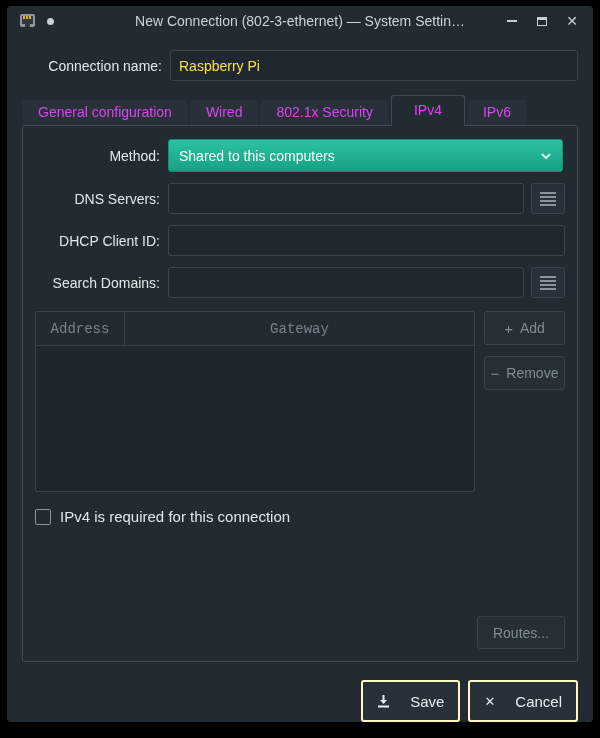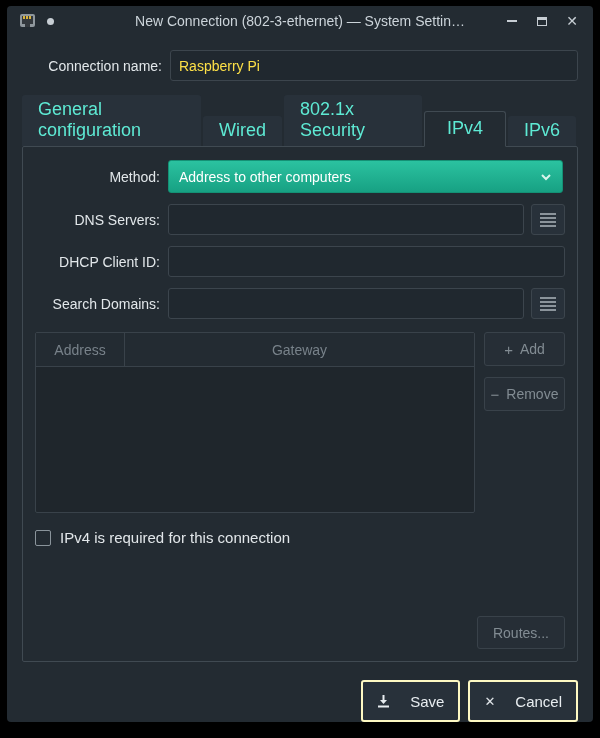--- a/index.html
+++ b/index.html
@@ -26,22 +26,22 @@
   .content { padding:8px 15px 0 15px; display:flex; flex-direction:column; height:686px; }
   .name-row { display:flex; align-items:center; margin-top:6px; }
   .name-row label { width:140px; text-align:right; margin-right:8px; color:#e2e7ea; }
   .text-input {
     flex:1; height:31px; background:#20282f; border:1px solid #3c454d; border-radius:3px;
     color:#fde047; font-size:14px; padding:0 8px; font-family:"Liberation Sans","DejaVu Sans",sans-serif; outline:none;
   }
   
   .tabs { display:flex; align-items:flex-end; margin-top:14px; padding-left:0; position:relative; z-index:2; }
   .tab {
-    padding:4px 16px 5px 16px; margin-right:2px; color:#5eead4; background:#28313a;
-    border-radius:3px 3px 0 0; cursor:default; font-size:18px;
+    padding:4px 16px 5px 16px; margin-right:2px; color:#d946ef; background:#28313a;
+    border-radius:3px 3px 0 0; cursor:default; font-size:14px;
   }
   .tab.active {
     background:#232b32; border:1px solid #404a52; border-bottom:1px solid #232b32;
     margin-bottom:-1px; padding:6px 22px 7px 22px;
   }
   
   .panel {
     border:1px solid #404a52; border-radius:2px; padding:13px 12px 12px 12px;
     display:flex; flex-direction:column; height:547px;
   }
@@ -57,21 +57,21 @@
   .list-btn {
     width:34px; height:31px; margin-left:7px; flex:none; background:#28313a;
     border:1px solid #3c454d; border-radius:3px; display:flex; align-items:center; justify-content:center; cursor:default;
   }
   .list-glyph { display:flex; flex-direction:column; gap:2px; }
   .list-glyph span { display:block; width:16px; height:2px; background:#8b949b; }
 
   
   .table-section { display:flex; margin-top:2px; }
   .addr-table { width:440px; border:1px solid #39424a; border-radius:2px; background:#1f262c; }
-  .addr-head { display:flex; height:34px; background:#232b32; border-bottom:1px solid #39424a; }
+  .addr-head { display:flex; height:34px; background:#232b32; border-bottom:1px solid #39424a;font-family:Liberation Mono, monospace; }
   .addr-head .hcell {
     display:flex; align-items:center; justify-content:center; color:#78828a; font-size:14px;
   }
   .hcell.c-address { width:89px; border-right:1px solid #39424a; }
   .hcell.c-netmask { width:82px; border-right:1px solid #39424a; }
   .hcell.c-gateway { flex:1; }
   .addr-body { height:145px; }
   .btn-col { display:flex; flex-direction:column; margin-left:9px; flex:1; }
   .side-btn {
     height:34px; background:#262e36; border:1px solid #39424a; border-radius:3px;
@@ -148,21 +148,21 @@
       <div class="tab">802.1x Security</div>
       <div class="tab active">IPv4</div>
       <div class="tab">IPv6</div>
     </div>
 
     <div class="panel">
 
       <div class="form-row">
         <label>Method:</label>
         <div class="method-select">
-          <span class="sel-text">Address to other computers</span>
+          <span class="sel-text">Shared to this computers</span>
           <svg class="chevron" viewBox="0 0 12 12">
               <path d="M2 4 L6 8 L10 4"></path>
             </svg>
         </div>
       </div>
 
       <div class="form-row">
         <label>DNS Servers:</label>
         <input class="text-input" value="" style="">
         <div class="list-btn">

